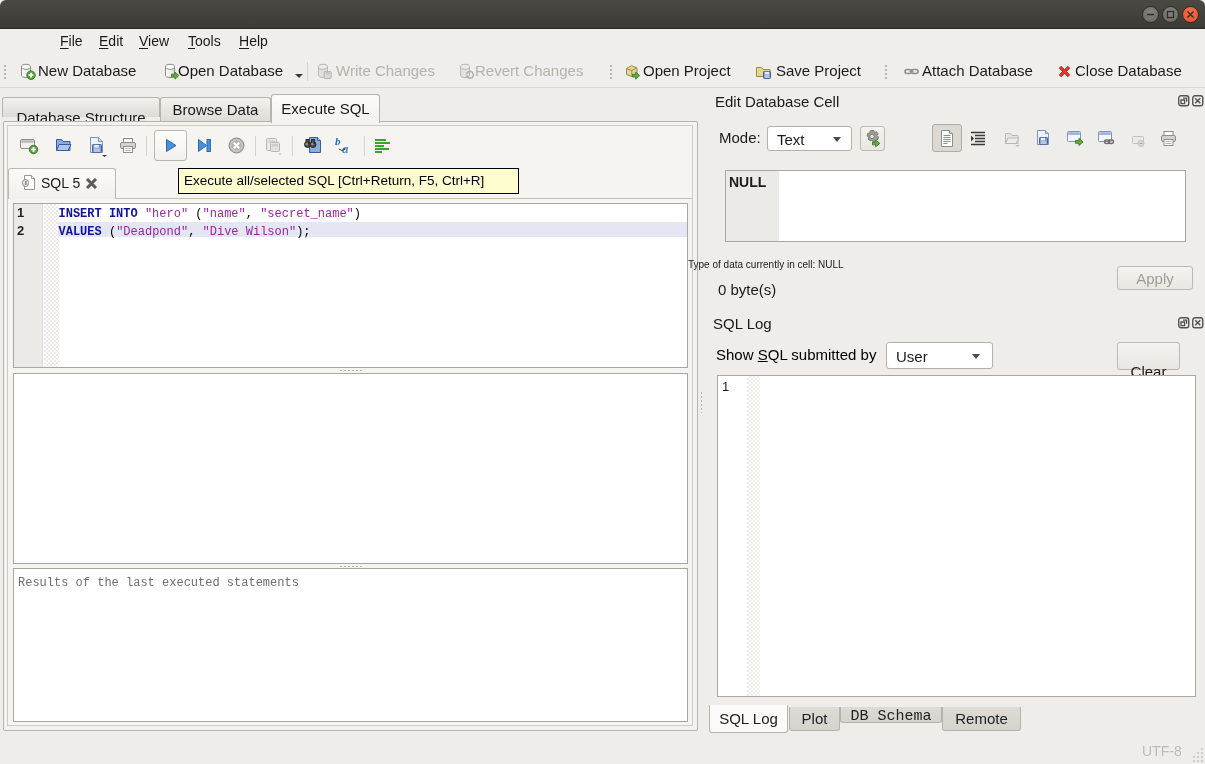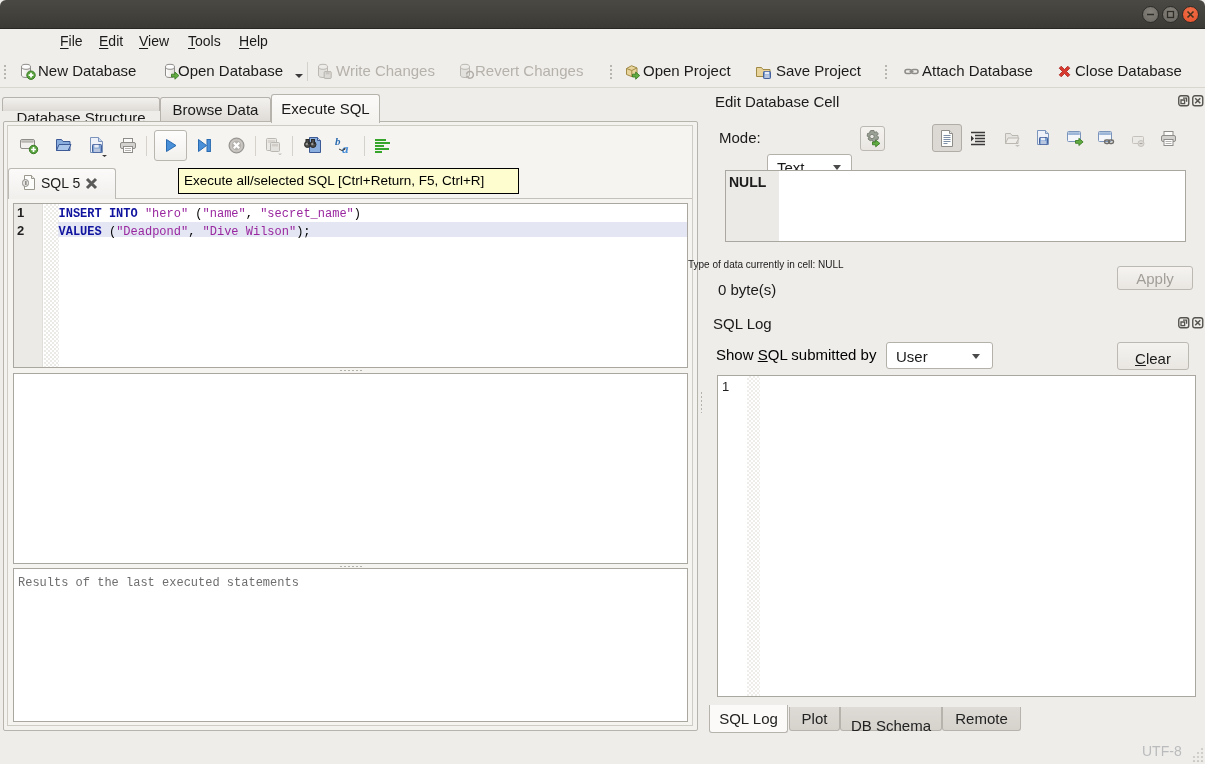--- a/index.html
+++ b/index.html
@@ -195,21 +195,21 @@
         <path d="M6.5 8.5 h4" stroke="#8f8d89" stroke-width="1.6"></path>
       </svg></span>
   <div class="tbtext" style="left:922px">Attach Database</div>
   <span id="i-closedb" class="abs" style="left:1056px; top:8px"><svg width="17" height="17" viewBox="0 0 17 17"> 
         <path d="M3.2 5.2 l2-2 3.3 3.3 3.3-3.3 2 2 -3.3 3.3 3.3 3.3 -2 2 -3.3-3.3 -3.3 3.3 -2-2 3.3-3.3 z" fill="#d93a30" stroke="#a8221a" stroke-width="0.8"></path>
       </svg></span>
   <div class="tbtext" style="left:1075px">Close Database</div>
 </div>
 
 <div id="tabsrow" class="abs">
-  <div class="ttab" style="left:2px; top:9px; width:158px; height:14px; padding-top:11px;">Database Structure</div>
+  <div class="ttab" style="left:2px; top:9px; width:158px; height:20px; padding-top:11px;">Database Structure</div>
   <div class="ttab" style="left:160px; top:9px; width:111px; height:25px; padding-top:3px;">Browse Data</div>
   <div class="ttab active" style="left:271px; top:6px; width:109px; height:29px; padding-top:5px;">Execute SQL</div>
 </div>
 
 <div id="pane" class="abs"></div>
 <div id="pane-inner" class="abs"></div>
 
 <span id="i-newtab" class="abs" style="left:19px; top:137px"><svg width="20" height="18" viewBox="0 0 20 18"> 
       <rect x="1.5" y="2.5" width="14" height="9" rx="1.5" fill="#f2f0ee" stroke="#8f8d89"></rect> 
       <rect x="2.2" y="3.2" width="12.6" height="2.6" rx="1" fill="#b9b6b2"></rect> 
@@ -319,21 +319,21 @@
 <div id="tooltip" class="abs">Execute all/selected SQL [Ctrl+Return, F5, Ctrl+R]</div>
 
 <div class="docktitle abs" style="left:715px; top:93px;">Edit Database Cell</div>
 <svg class="abs" style="left:1178px; top:95px" width="26" height="12">
   <rect x="0.75" y="0.75" width="10" height="10" rx="2.2" fill="none" stroke="#56544f" stroke-width="1.4"></rect>
   <path d="M5 3.2 h3.6 v3.6 M3 5 h3.6 v3.6 h-3.6 z" fill="none" stroke="#56544f" stroke-width="1.3"></path>
   <rect x="14.75" y="0.75" width="10" height="10" rx="2.2" fill="none" stroke="#56544f" stroke-width="1.4"></rect>
   <path d="M17.2 3.2 L22.3 8.3 M22.3 3.2 L17.2 8.3" stroke="#56544f" stroke-width="1.5"></path>
 </svg>
 <div class="abs" style="left:719px; top:129px; font-size:15px; color:#1a1a1a;">Mode:</div>
-<div class="combo abs" style="left:767px; top:126px; width:85px; height:25px;margin-top:28px;">
+<div class="combo abs" style="left:767px; top:126px; width:85px; height:25px;">
   <span class="ctext">Text</span>
     <span class="arr" style="right:10px; top:10px"></span>
 </div>
 <div class="btn abs" style="left:860px; top:126px; width:25px; height:25px;"></div>
 <span id="i-gear" class="abs" style="left:863px; top:129px"><svg width="19" height="19" viewBox="0 0 19 19"> 
       <g fill="#9aa096" stroke="#6b7263" stroke-width="0.8"> 
         <path d="M8 1.5 h3 l0.5 2 2-0.8 1.8 2.2 -1.3 1.6 1.5 1.5 -0.5 2.5 -2-0.2 -0.5 2 -2.5 0.5 -0.8-1.8 -2 0.8 -2.2-1.8 1-1.8 -1.8-1 0.3-2.7 2-0.3 0.5-2z"></path> 
         <circle cx="9" cy="7.5" r="2.2" fill="#e8e6e2"></circle>
       </g> 
       <path d="M9.5 13 h3.2 v-2 l4.2 3.4 -4.2 3.4 v-2 h-3.2 z" fill="#61ac41" stroke="#3d7d28" stroke-width="0.9"></path>
@@ -398,29 +398,29 @@
   <rect x="0.75" y="0.75" width="10" height="10" rx="2.2" fill="none" stroke="#56544f" stroke-width="1.4"></rect>
   <path d="M5 3.2 h3.6 v3.6 M3 5 h3.6 v3.6 h-3.6 z" fill="none" stroke="#56544f" stroke-width="1.3"></path>
   <rect x="14.75" y="0.75" width="10" height="10" rx="2.2" fill="none" stroke="#56544f" stroke-width="1.4"></rect>
   <path d="M17.2 3.2 L22.3 8.3 M22.3 3.2 L17.2 8.3" stroke="#56544f" stroke-width="1.5"></path>
 </svg>
 <div class="abs" style="left:716px; top:346px; font-size:15px; color:#000000;">Show <u>S</u>QL submitted by</div>
 <div class="combo abs" style="left:886px; top:342px; width:107px; height:27px;">
   <span class="ctext" style="top:5px">User</span>
     <span class="arr" style="right:12px; top:11px"></span>
 </div>
-<div class="btn abs" style="left:1117px; top:342px; width:72px; height:28px; padding-top:7px; font-size:15px; color:#1a1a1a;"><u>C</u>lear</div>
+<div class="btn abs" style="left:1117px; top:342px; width:63px; height:28px; padding-top:20px; font-size:15px; color:#1a1a1a;"><u>C</u>lear</div>
 <div id="logbox" class="whitebox abs">
   <div id="lognum">1</div>
   <div id="logfold" class="abs"></div>
 </div>
 
 <div class="btab active abs" style="left:709px; top:705px; width:79px; height:28px; padding-top:5px;">SQL Log</div>
 <div class="btab abs" style="left:789px; top:707px; width:51px; height:24px; padding-top:3px;">Plot</div>
-<div class="btab abs" style="left:840px; top:707px; width:102px; height:24px; padding-top:10px;">DB Schema</div>
+<div class="btab abs" style="left:840px; top:707px; width:102px; height:16px; padding-top:1px;font-family:Liberation Mono, monospace;">DB Schema</div>
 <div class="btab abs" style="left:942px; top:707px; width:79px; height:24px; padding-top:3px;">Remote</div>
 
 <div id="statusbar" class="abs">
     <div id="utf8" class="abs">UTF-8</div>
   </div>
 
 <div class="abs" style="left:699.5px; top:391px; width:3px; height:22px;
   background-image:radial-gradient(circle, #b5b2ac 0.9px, transparent 1.1px); background-size:3px 4px;"></div>
 
 <svg class="abs" style="left:1190px; top:747px" width="14" height="15">

